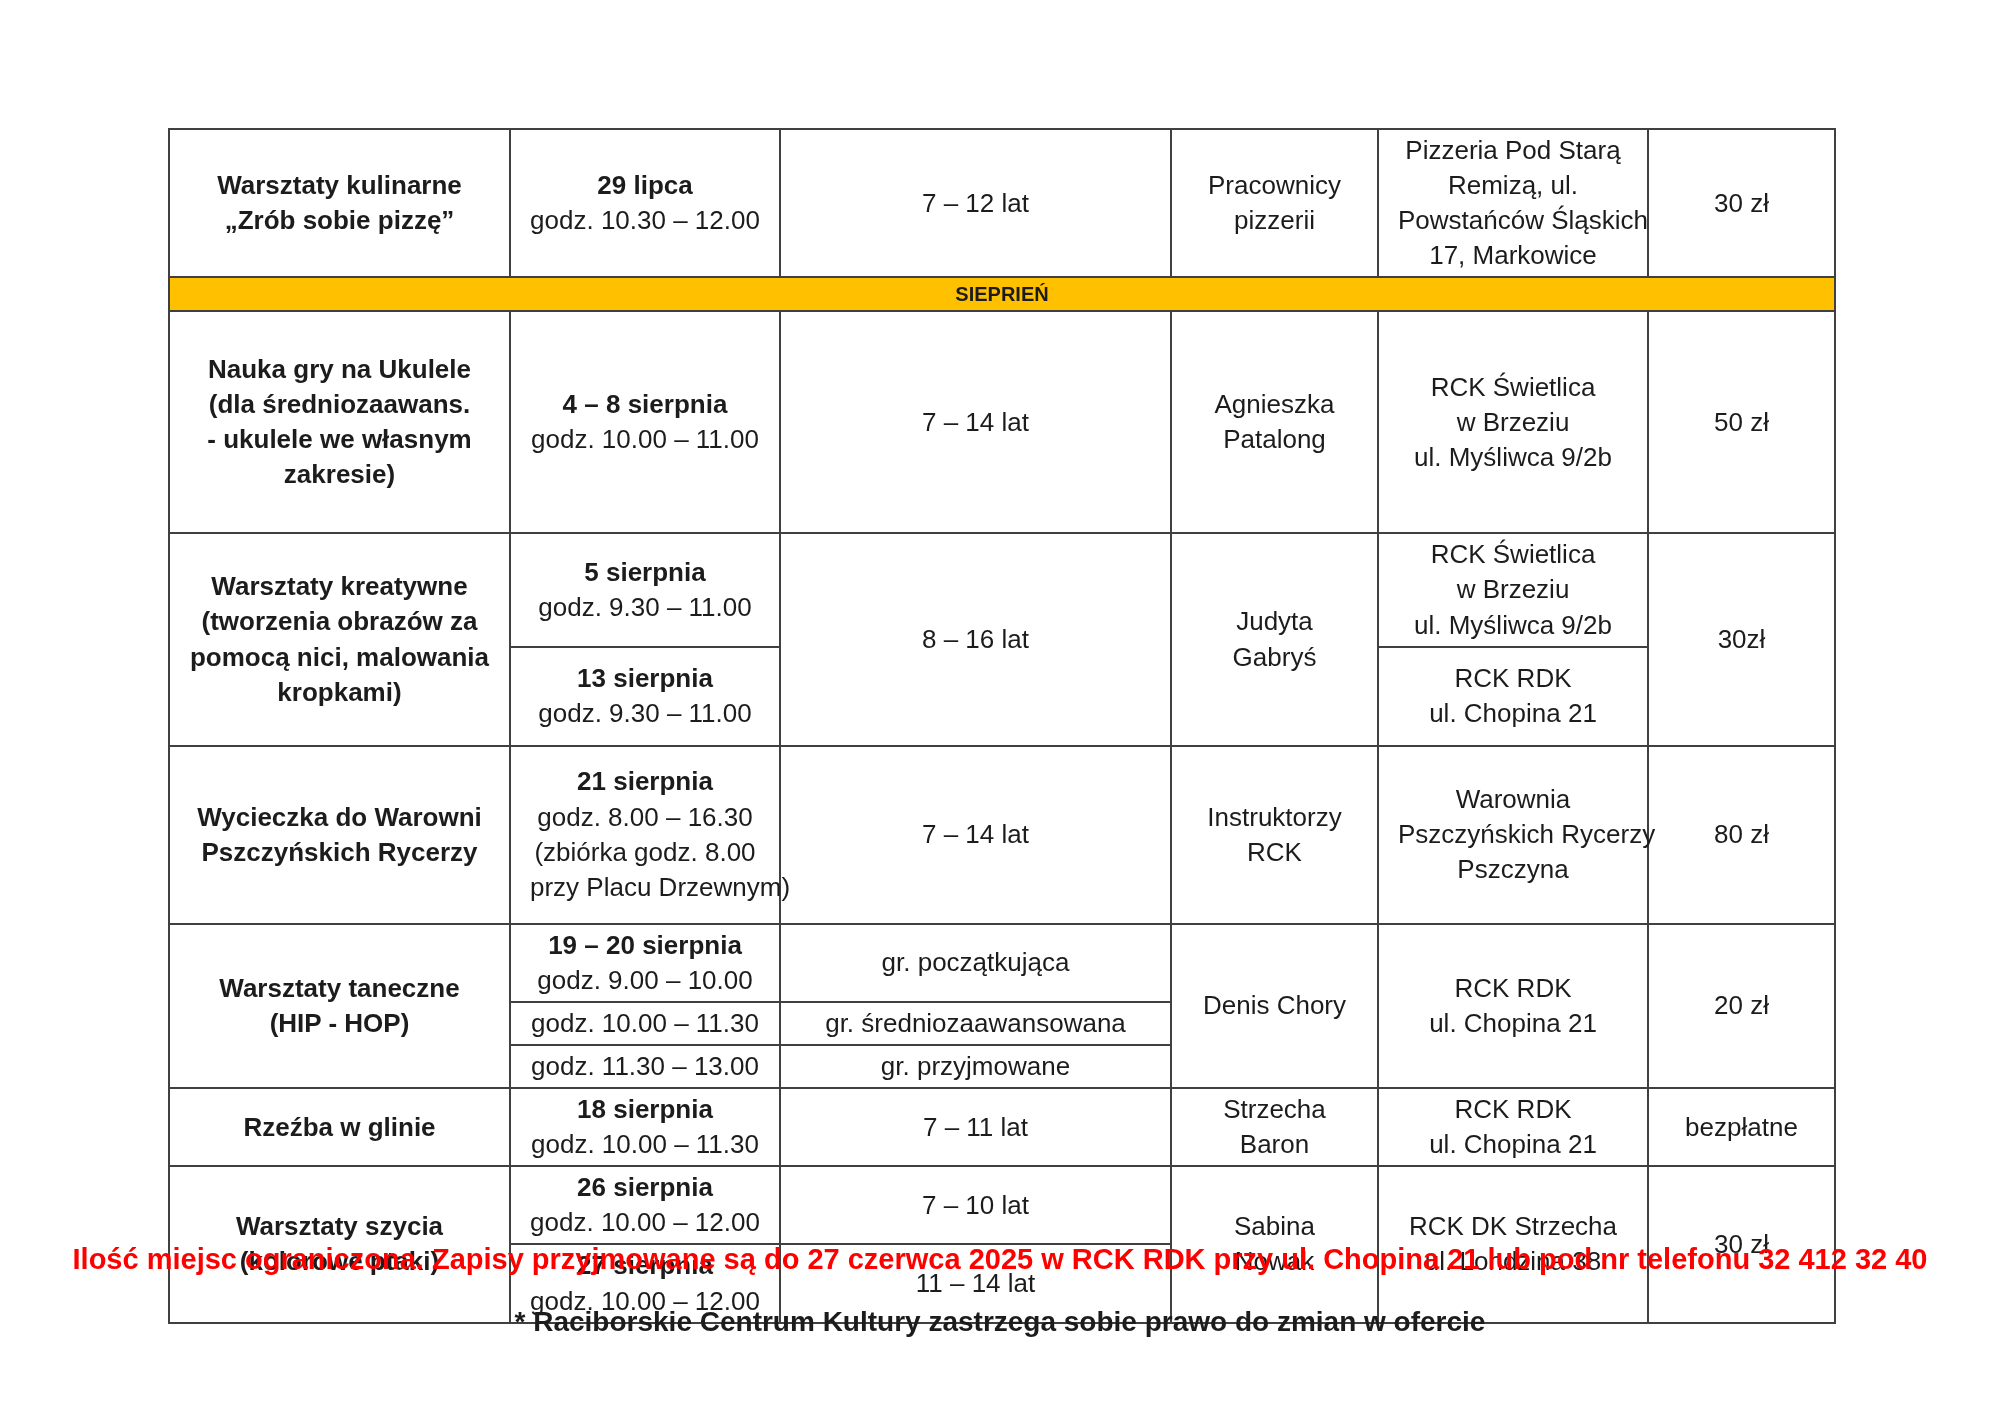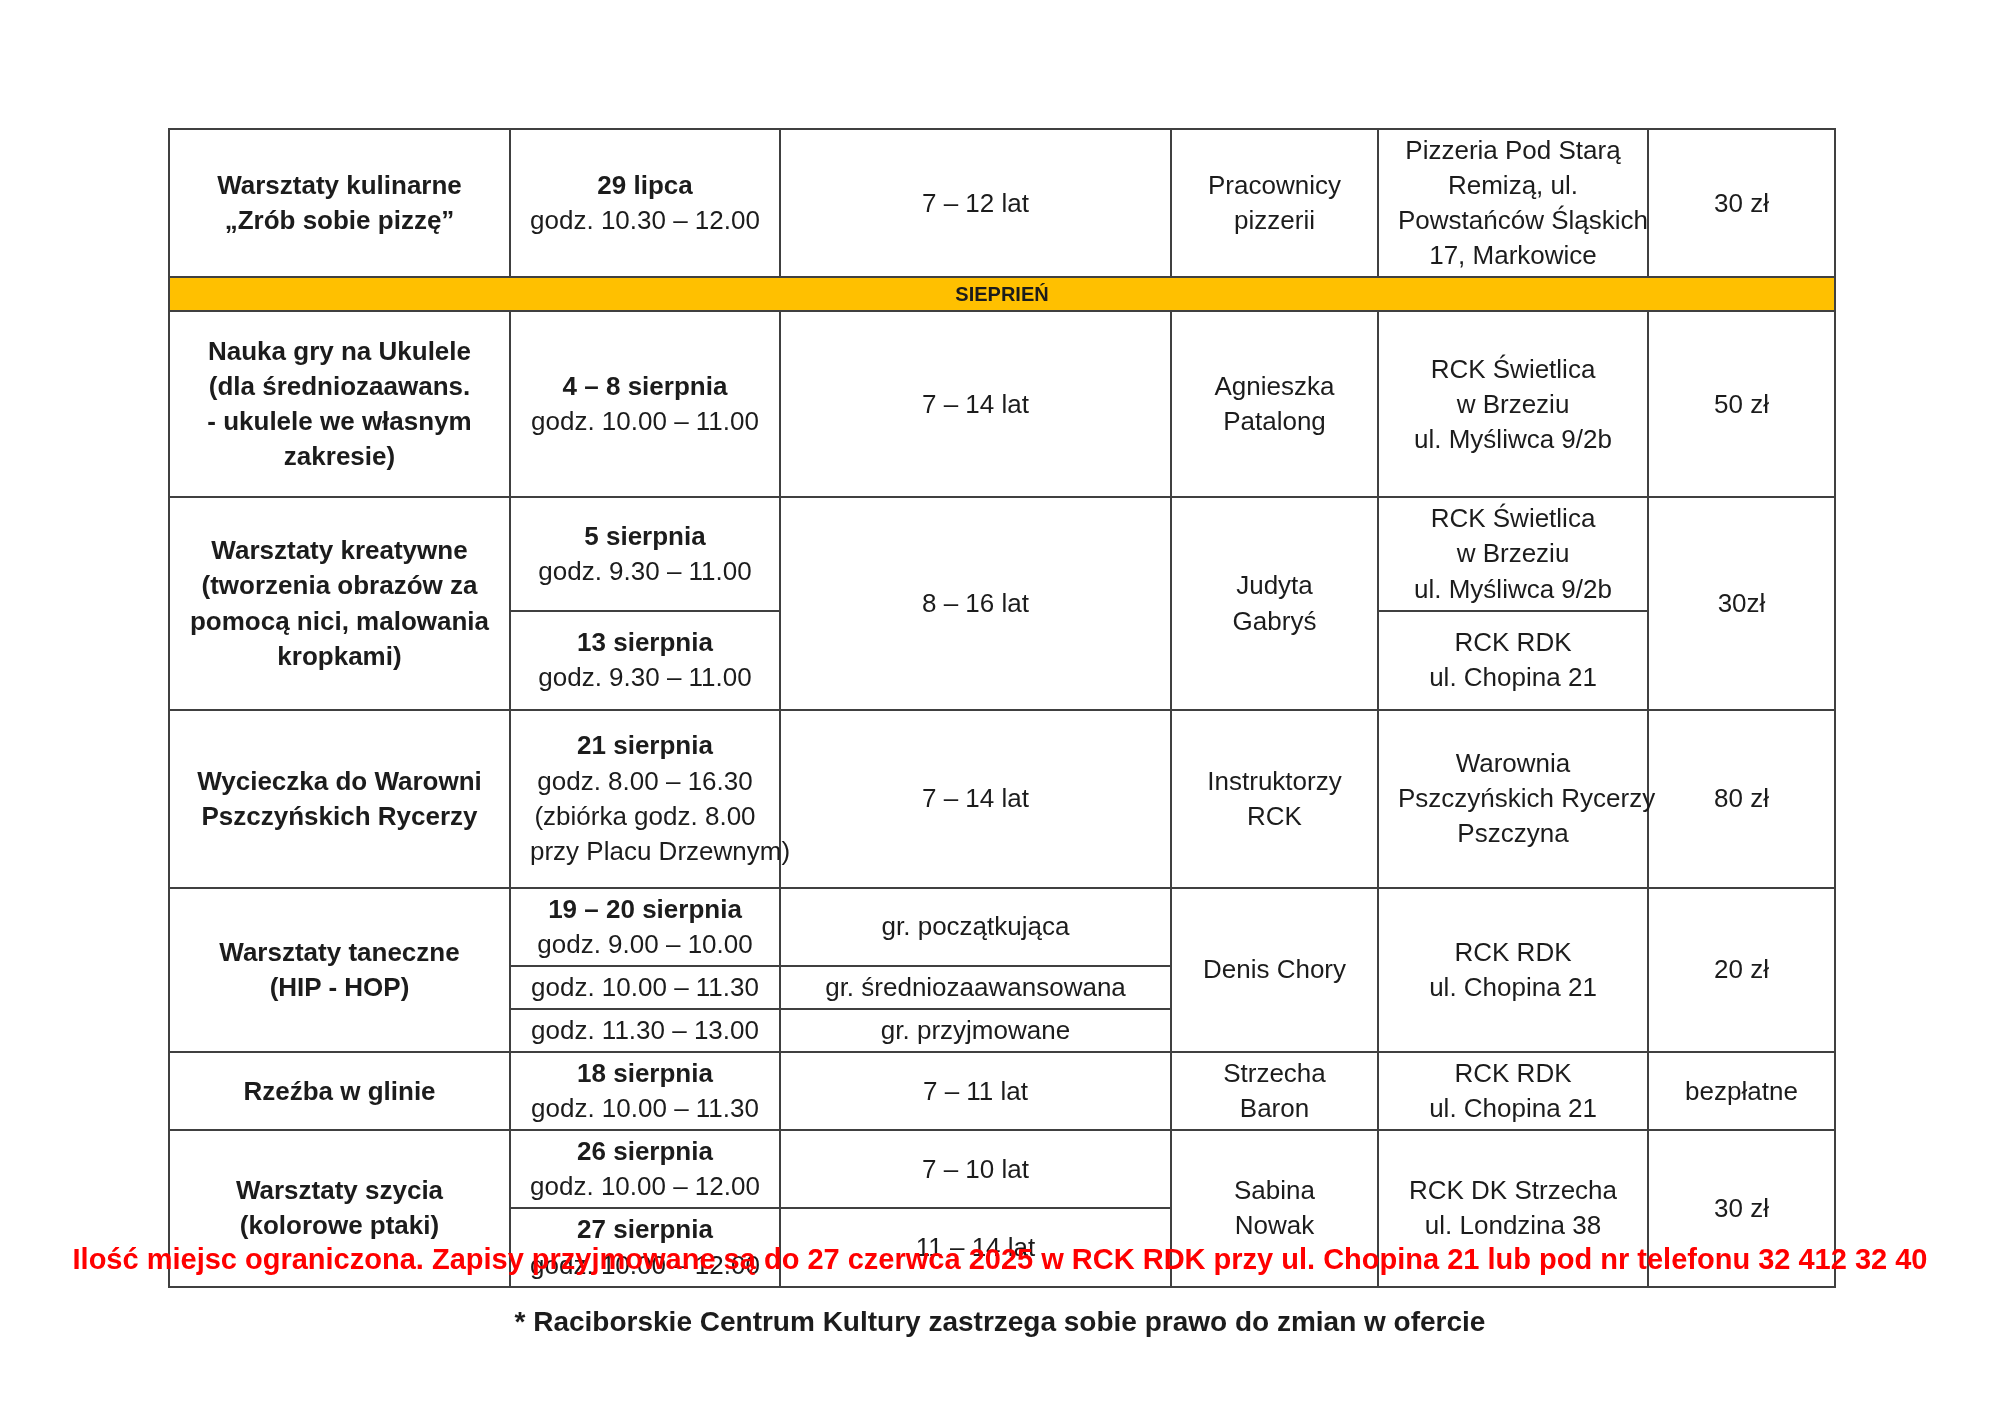--- a/index.html
+++ b/index.html
@@ -74,21 +74,21 @@
             <div>Powstańców Śląskich</div>
             <div>17, Markowice</div>
           </td>
       <td>30 zł</td>
     </tr>
 
     <tr class="band" style="height:34px">
       <td colspan="6">SIEPRIEŃ</td>
     </tr>
 
-    <tr style="height:186px">
+    <tr style="height:222px">
       <td class="name">
             <div>Nauka gry na Ukulele</div>
             <div>(dla średniozaawans.</div>
             <div>- ukulele we własnym</div>
             <div>zakresie)</div>
           </td>
       <td>
         <div class="b">4 – 8 sierpnia</div>
         <div>
               <div>godz. 10.00 – 11.00</div>

